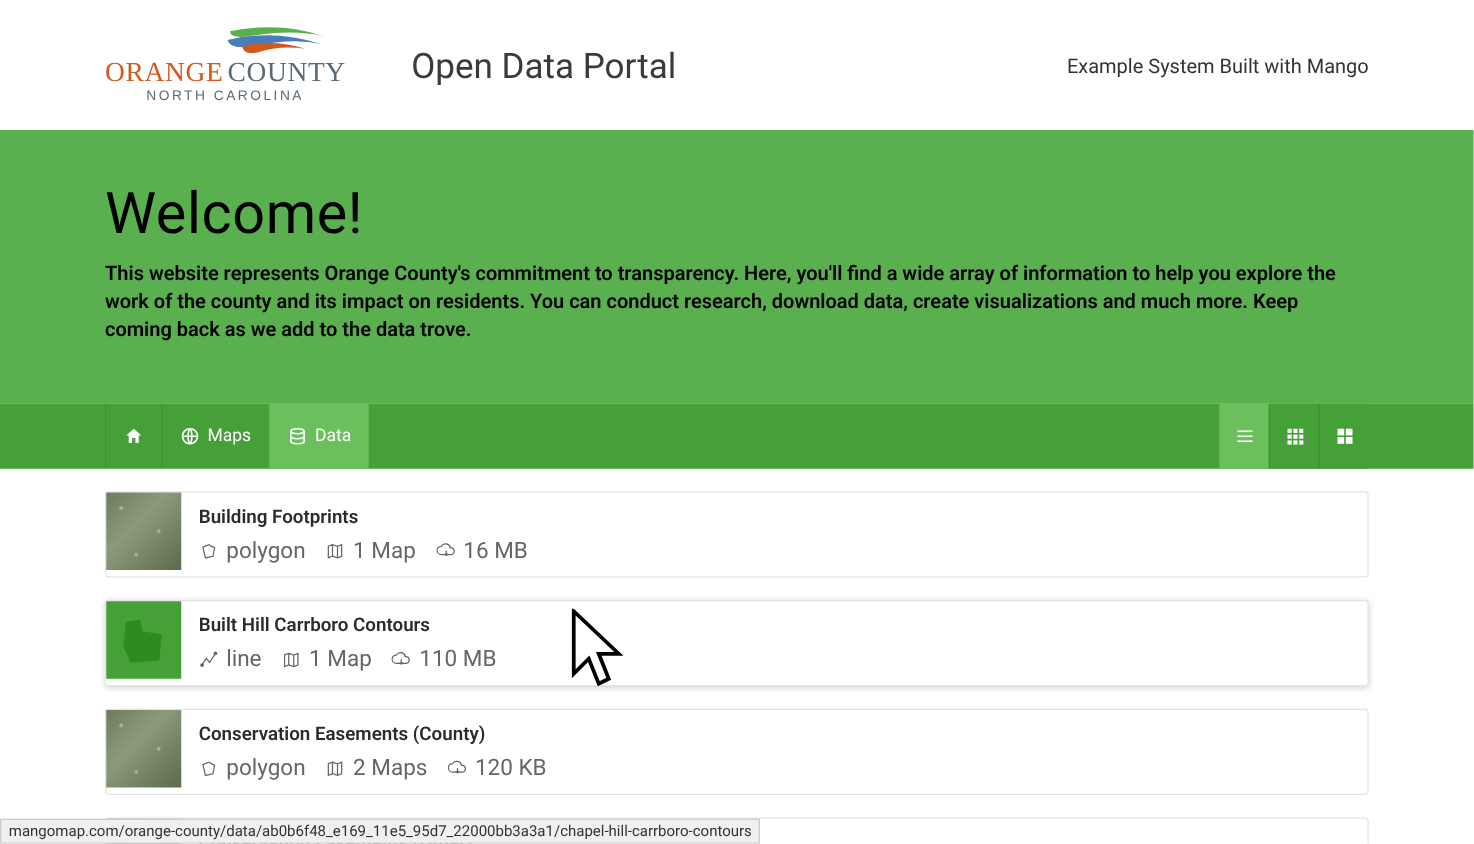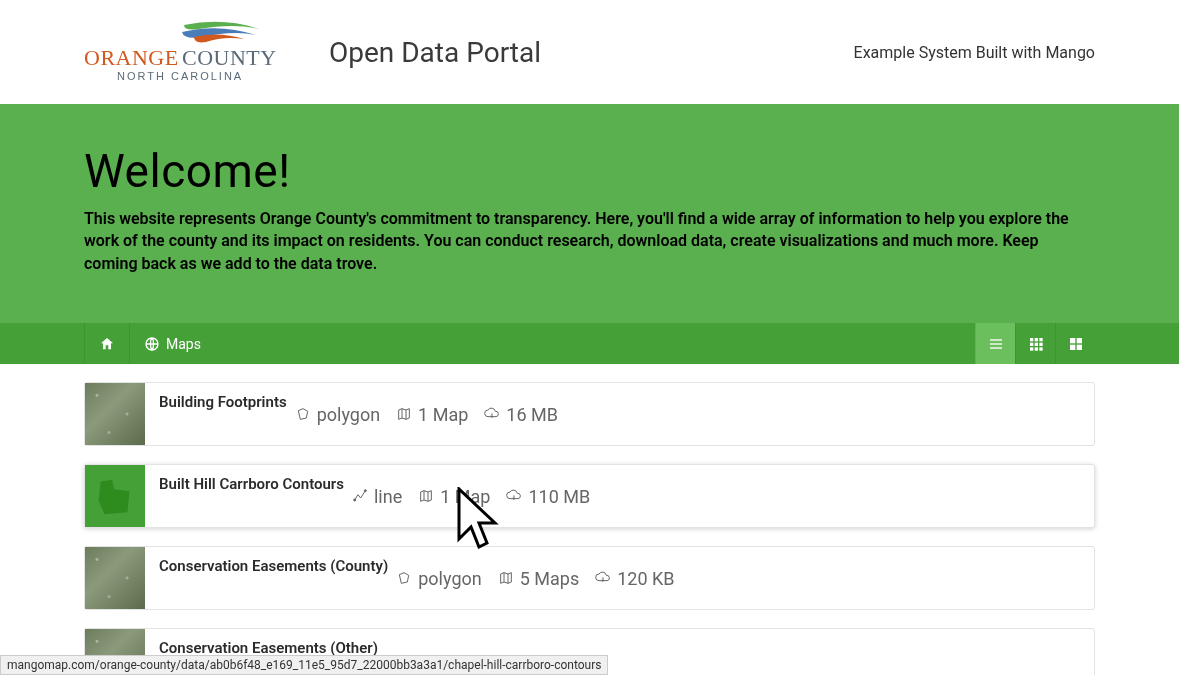--- a/index.html
+++ b/index.html
@@ -44,21 +44,21 @@
     letter-spacing: 0.5px;
   }
   .hero p {
     font-size: 16px;
     line-height: 1.4;
     font-weight: 600;
     max-width: 1010px;
   }
   .navbar {
     background: #46a038;
-    height: 41px;
+    height: 52px;
     display: flex;
     align-items: stretch;
     padding: 0 84px;
   }
   .nav-item {
     display: flex;
     align-items: center;
     justify-content: center;
     padding: 0 14px;
     color: #fff;
@@ -130,21 +130,21 @@
       radial-gradient(circle at 40% 80%, rgba(255,255,255,0.3) 1px, transparent 2px);
   }
   .thumb.green-shape {
     background: #46a038;
     padding: 6px;
   }
   .thumb.green-shape svg { width: 100%; height: 100%; }
   .dataset-info {
     padding: 10px 14px;
     display: flex;
-    flex-direction: row;
+    flex-direction: column;
     justify-content: space-between;
     gap: 8px;
   }
   .dataset-title { font-weight: 600; font-size: 15px; color: #2b2b2b; }
   .dataset-meta {
     display: flex;
     gap: 16px;
     font-size: 18px;
     color: #666;
     align-items: center;
@@ -202,20 +202,30 @@
     </span>
   </div>
   <div class="nav-item">
     <span class="icon">
       <svg viewBox="0 0 24 24" fill="none" stroke="currentColor" stroke-width="2">
           <circle cx="12" cy="12" r="9"></circle>
           <path d="M3 12h18M12 3c3 3 3 15 0 18M12 3c-3 3-3 15 0 18"></path>
         </svg>
     </span>
     <span>Maps</span>
+  </div>
+  <div class="nav-item active">
+    <span class="icon">
+      <svg viewBox="0 0 24 24" fill="none" stroke="currentColor" stroke-width="2">
+          <ellipse cx="12" cy="6" rx="8" ry="3"></ellipse>
+          <path d="M4 6v6c0 1.7 3.6 3 8 3s8-1.3 8-3V6"></path>
+          <path d="M4 12v6c0 1.7 3.6 3 8 3s8-1.3 8-3v-6"></path>
+        </svg>
+    </span>
+    <span>Data</span>
   </div>
 
   <div class="nav-right">
     <div class="view-btn active">
       <span class="icon">
         <svg viewBox="0 0 24 24" fill="currentColor">
             <rect x="3" y="5" width="18" height="2"></rect>
             <rect x="3" y="11" width="18" height="2"></rect>
             <rect x="3" y="17" width="18" height="2"></rect>
           </svg>
@@ -337,21 +347,21 @@
               </svg>
             </span>
             <span>polygon</span>
           </div>
         <div class="meta-item">
             <span class="icon">
               <svg viewBox="0 0 24 24" fill="none" stroke="currentColor" stroke-width="1.5">
                 <path d="M9 4l-5 2v14l5-2 6 2 5-2V4l-5 2-6-2zM9 4v14M15 6v14"></path>
               </svg>
             </span>
-            <span>5 Maps</span>
+            <span>2 Maps</span>
           </div>
         <div class="meta-item">
             <span class="icon">
               <svg viewBox="0 0 24 24" fill="none" stroke="currentColor" stroke-width="1.5">
                 <path d="M6 16a5 5 0 010-10 6 6 0 0111 2 4 4 0 011 8H6z"></path>
                 <path d="M12 11v6m-2-2l2 2 2-2"></path>
               </svg>
             </span>
             <span>120 KB</span>
           </div>

